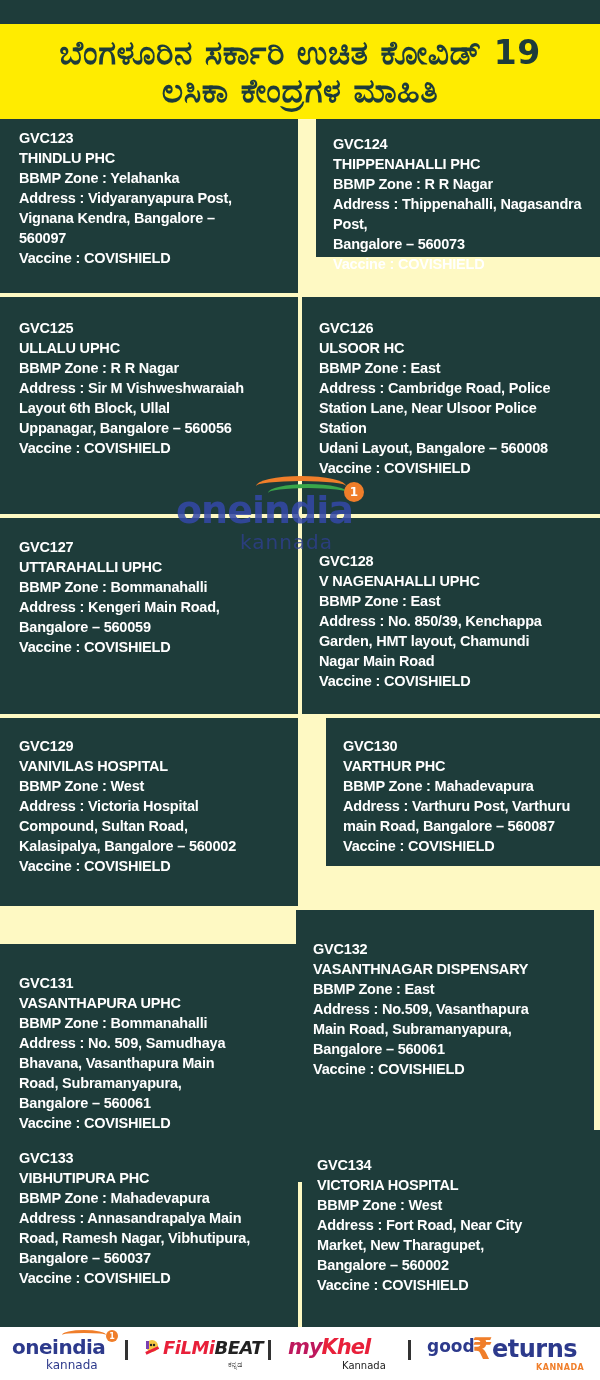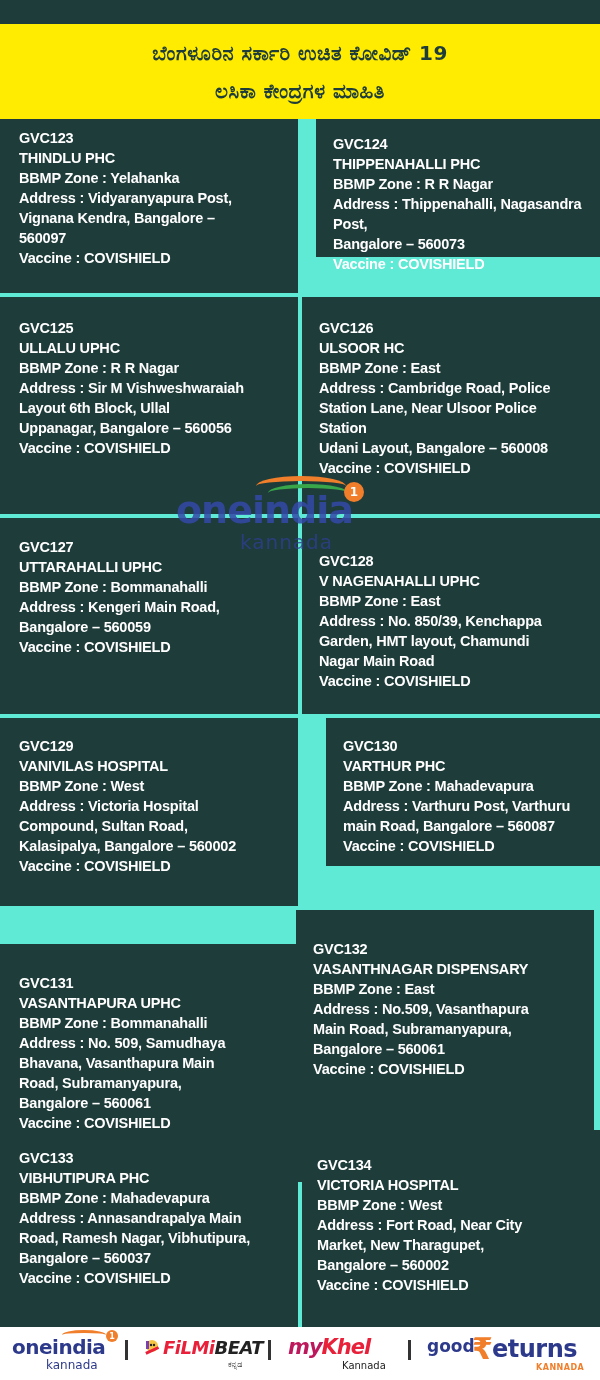--- a/index.html
+++ b/index.html
@@ -7,26 +7,26 @@
   body { font-family: "Liberation Sans", "DejaVu Sans", sans-serif; position: relative; }
 
   .top-band { position: absolute; left: 0; top: 0; width: 600px; height: 24px; background: #1e3c3a; }
   .title-banner {
     position: absolute; left: 0; top: 24px; width: 600px; height: 95px;
     background: #ffec00; display: flex; flex-direction: column;
     align-items: center; justify-content: center; gap: 4px;
   }
   .title-line {
     font-family: "DejaVu Sans", sans-serif; font-weight: bold;
-    color: #1e3c3a; font-size: 20px; line-height: 34px; letter-spacing: 0.5px;
+    color: #1e3c3a; font-size: 33px; line-height: 34px; letter-spacing: 0.5px;
   }
 
   .grid-area {
     position: absolute; left: 0; top: 119px; width: 600px; height: 1208px;
-    background: #5eead4;
+    background: #fef9c3;
   }
   .cell {
     position: absolute; background: #1e3c3a; color: #ffffff;
     font-family: "Liberation Sans", sans-serif; font-weight: bold;
     font-size: 14.5px; line-height: 20px; letter-spacing: -0.2px;
   }
   .cell .content { position: absolute; }
   .cell .line { display: block; white-space: nowrap; }
 
   .watermark {

